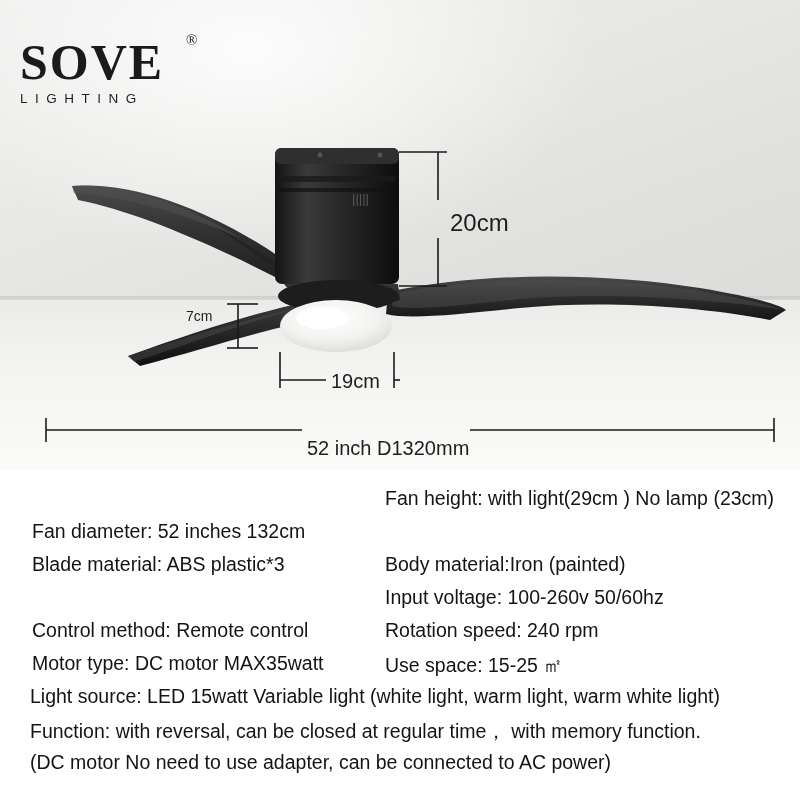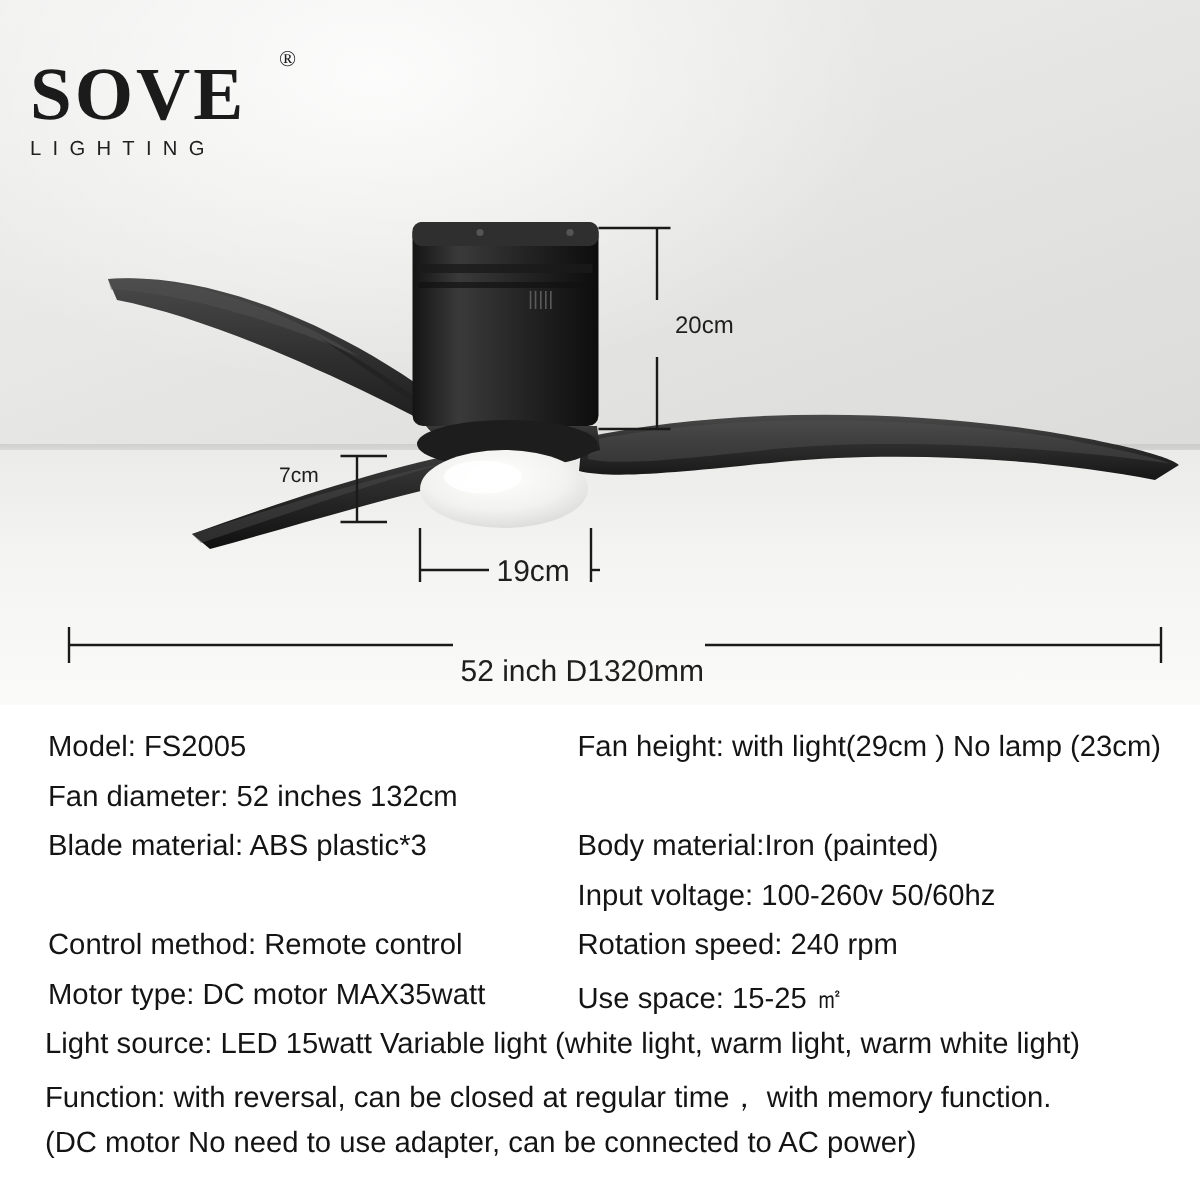--- a/index.html
+++ b/index.html
@@ -86,21 +86,21 @@
     width: 800px; height: 480px;
   }
 
   
   .dim-label {
     position: absolute;
     font-family: "Liberation Sans", sans-serif;
     color: #1e1e1e;
     white-space: nowrap;
   }
-  .dim-20 { left: 450px; top: 209px; font-size: 16px; }
+  .dim-20 { left: 450px; top: 209px; font-size: 24px; }
   .dim-7  { left: 186px; top: 308px; font-size: 14px; }
   .dim-19 { left: 331px; top: 370px; font-size: 20px; }
   .dim-total { left: 307px; top: 437px; font-size: 20px; }
 
   
   .specs {
     position: absolute;
     left: 0; top: 487px;
     width: 800px;
   }
@@ -236,21 +236,20 @@
     </g>
   </svg>
 
   <div class="dim-label dim-20">20cm</div>
   <div class="dim-label dim-7">7cm</div>
   <div class="dim-label dim-19">19cm</div>
   <div class="dim-label dim-total">52 inch D1320mm</div>
 
   <div class="specs">
     <div class="spec-row">
-      <div class="spec-col-left">Model: FS2005</div>
       <div class="spec-col-right">Fan height: with light(29cm ) No lamp (23cm)</div>
     </div>
     <div class="spec-row">
       <div class="spec-col-left">Fan diameter: 52 inches 132cm</div>
     </div>
     <div class="spec-row">
       <div class="spec-col-left">Blade material: ABS plastic*3</div>
       <div class="spec-col-right">Body material:Iron (painted)</div>
     </div>
     <div class="spec-row">

